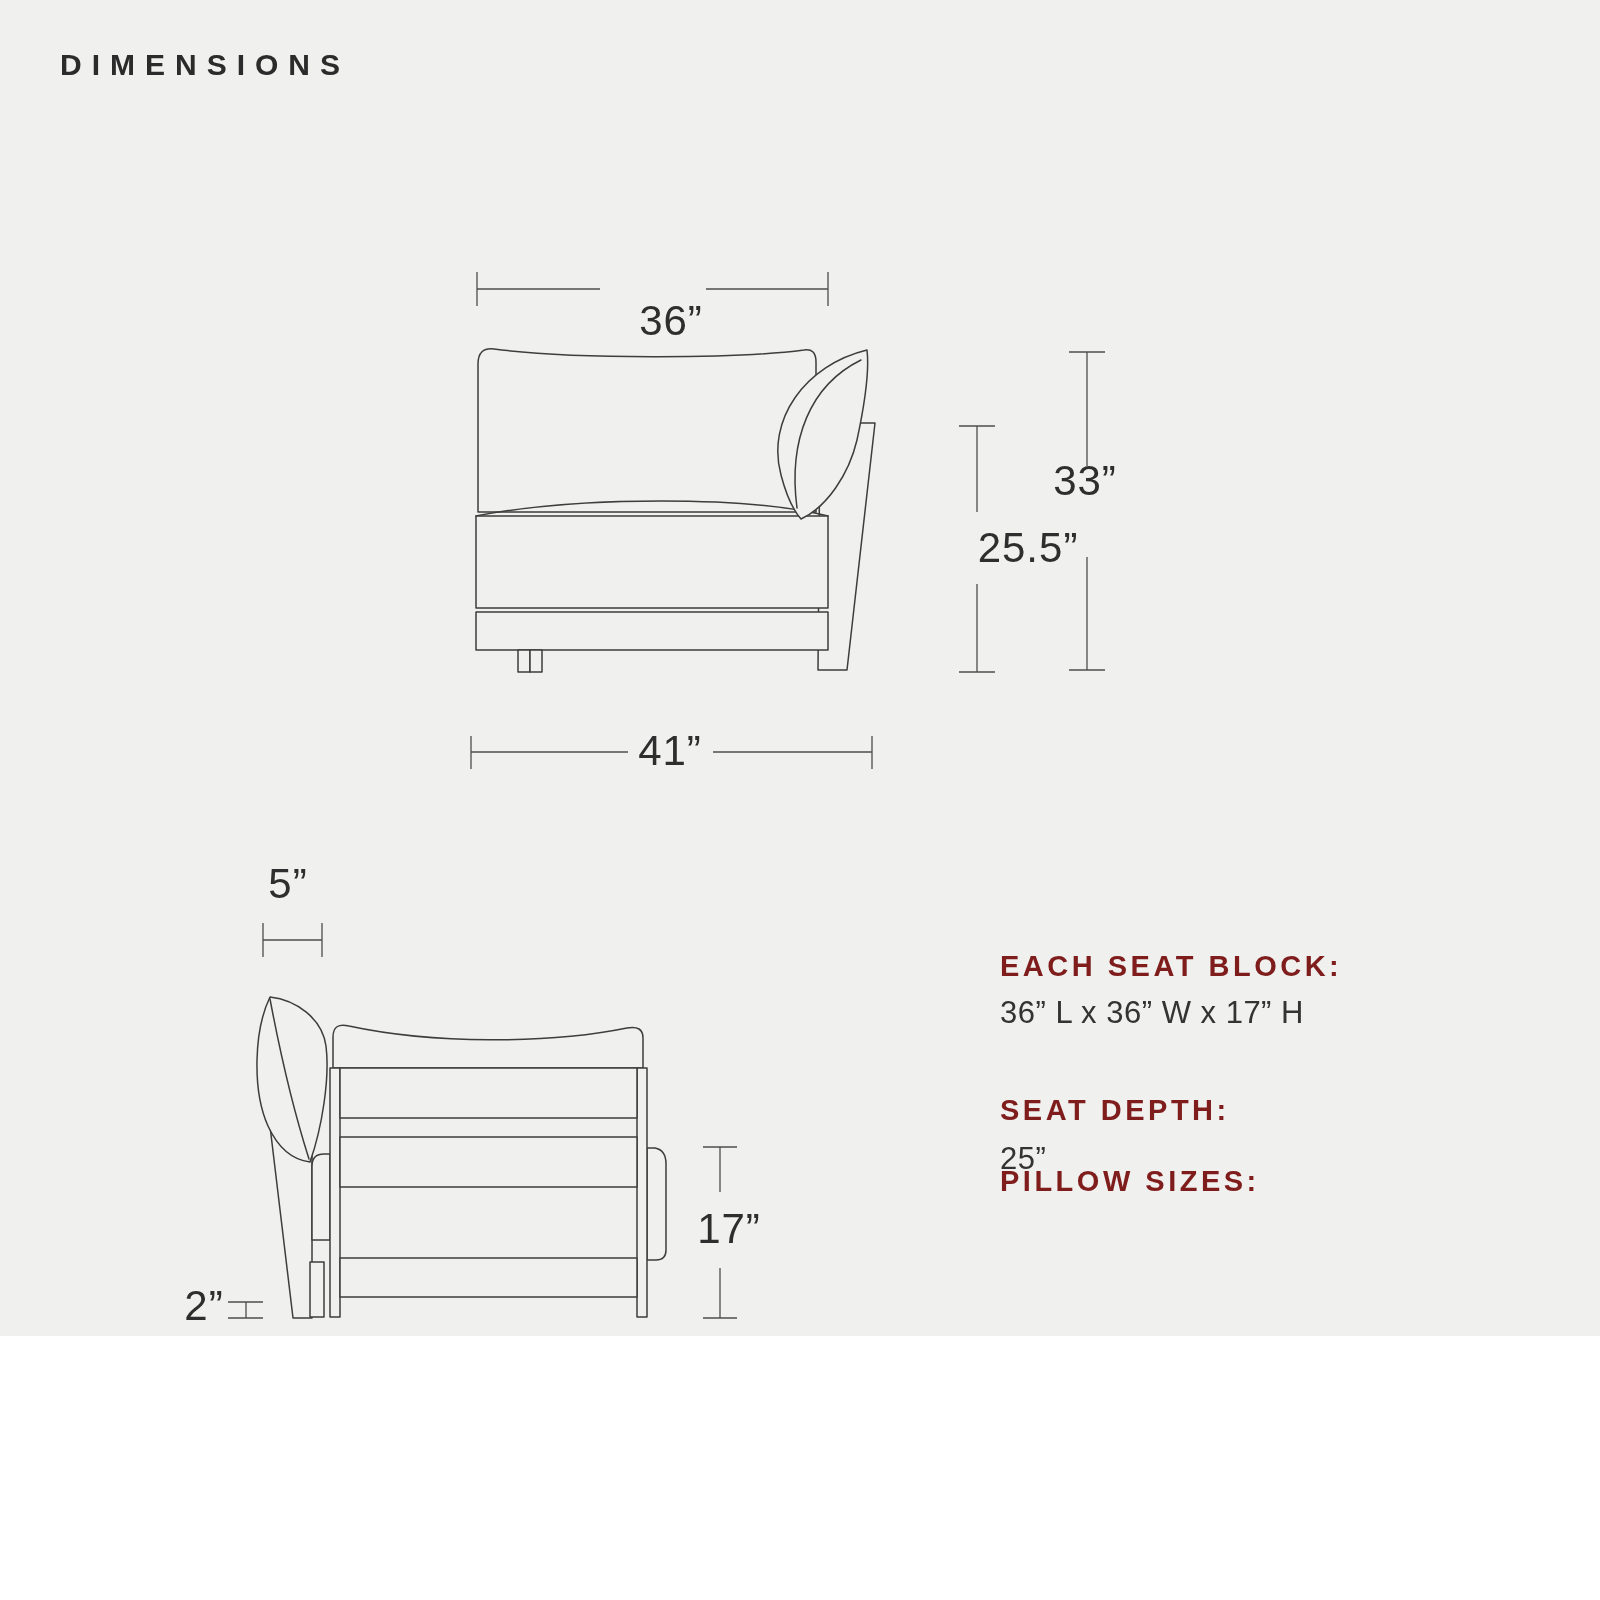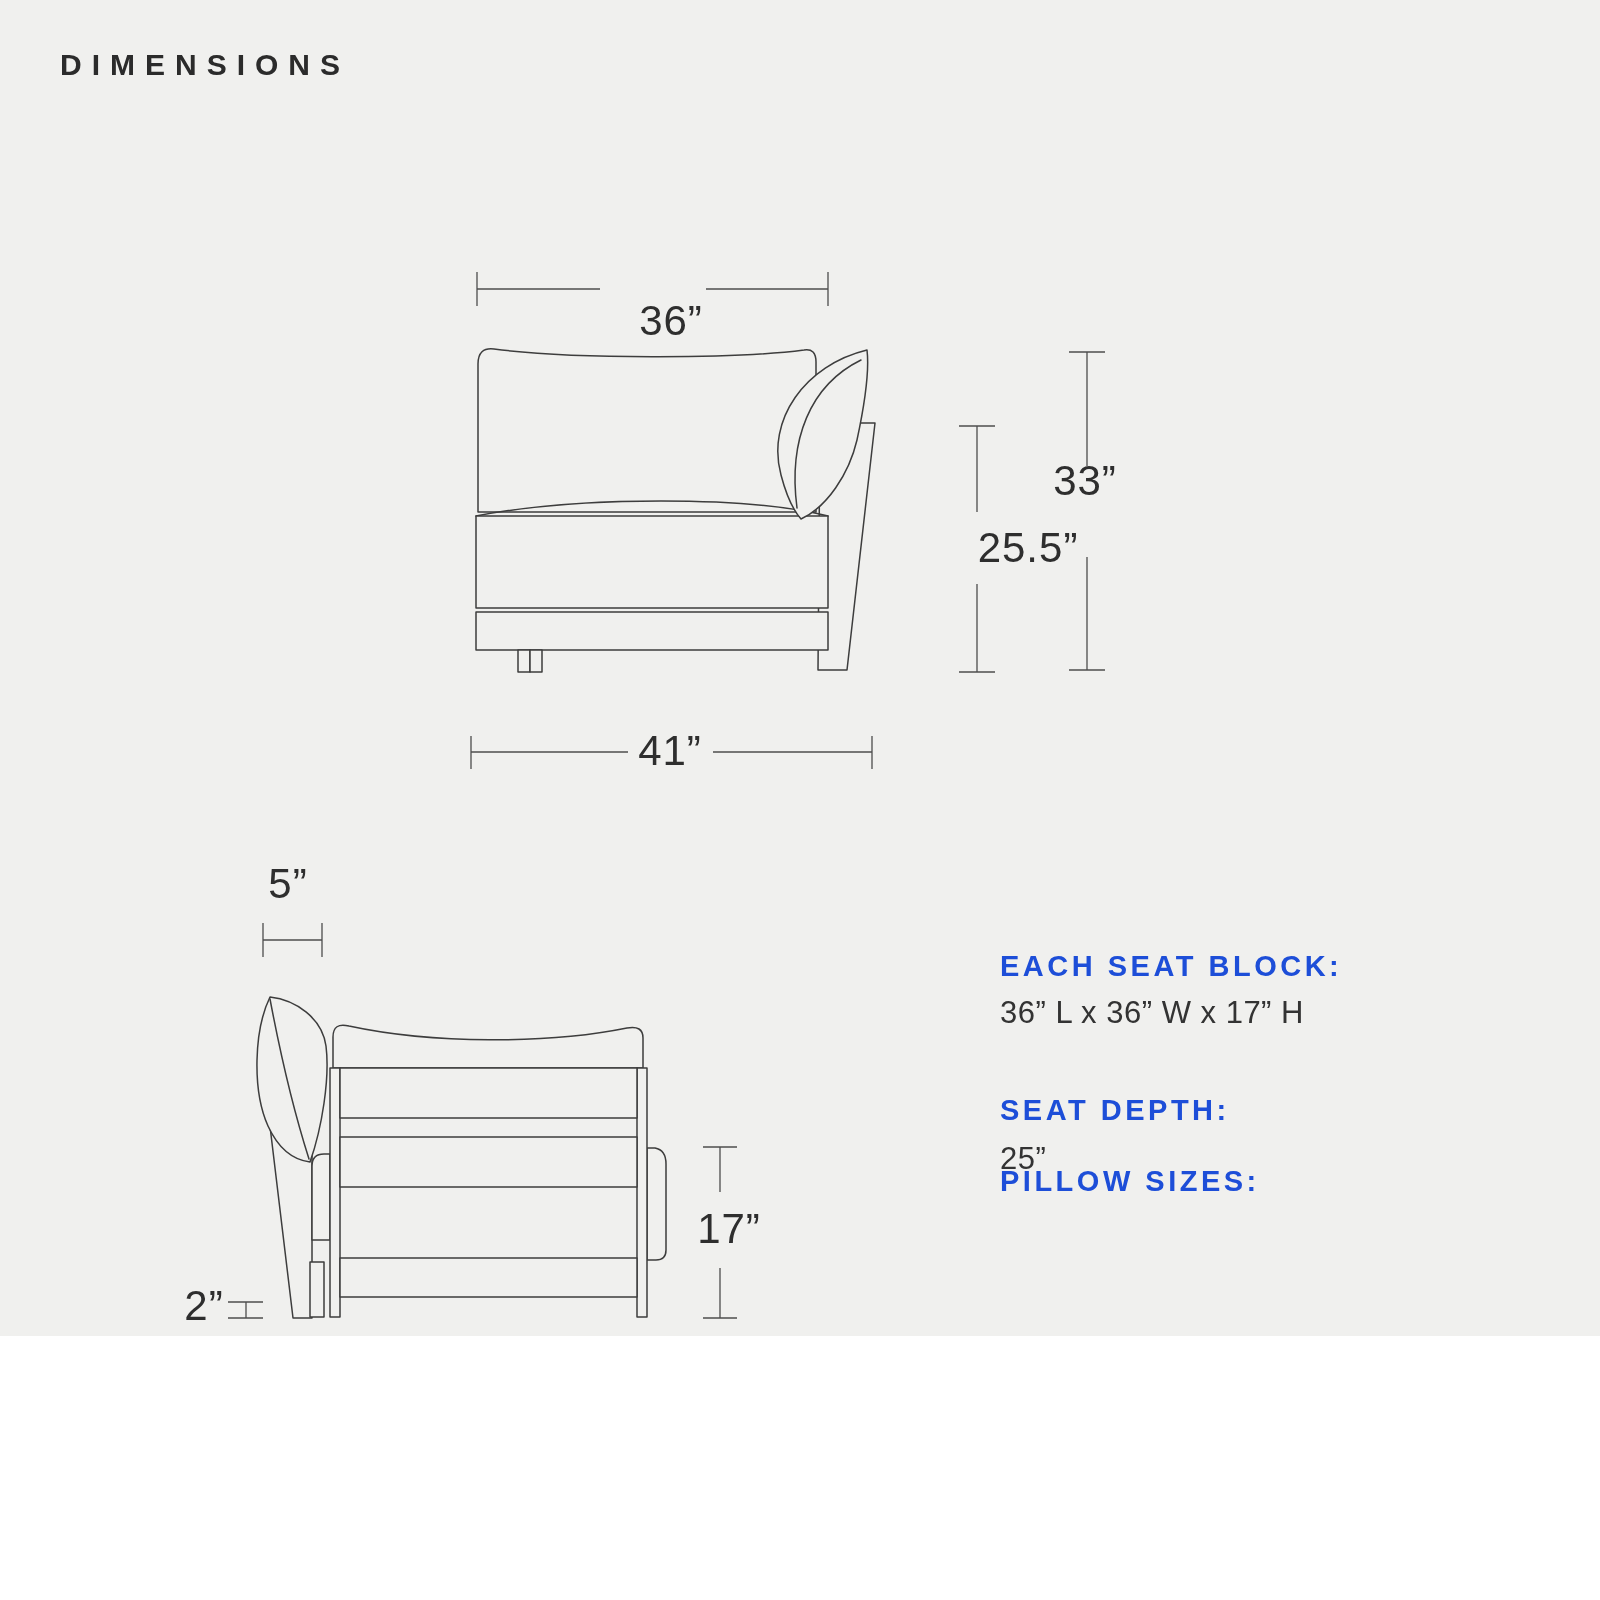--- a/index.html
+++ b/index.html
@@ -18,21 +18,21 @@
   }
   .drawing-svg{position:absolute;left:0;top:0;}
   .dim-label{
     position:absolute;transform:translate(-50%,-50%);
     font-size:42px;font-weight:normal;color:#2e2e2e;
     letter-spacing:1px;white-space:nowrap;line-height:1;
   }
   .spec-heading{
     position:absolute;left:1000px;
     font-size:29px;font-weight:bold;letter-spacing:3.5px;
-    color:#1d4ed8;white-space:nowrap;line-height:1;
+    color:#7f1d1d;white-space:nowrap;line-height:1;
   }
   .spec-line{
     position:absolute;left:1000px;
     font-size:31px;font-weight:normal;letter-spacing:0.5px;
     color:#333;white-space:nowrap;line-height:1;
   }
 </style>
 </head>
 <body>
 

